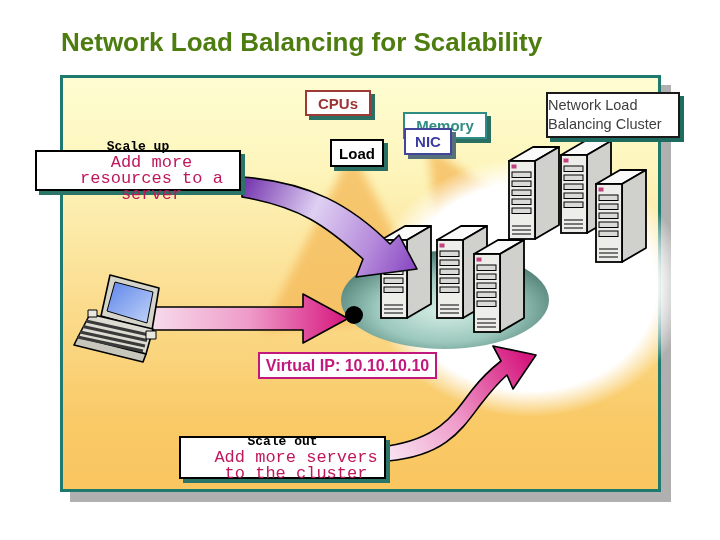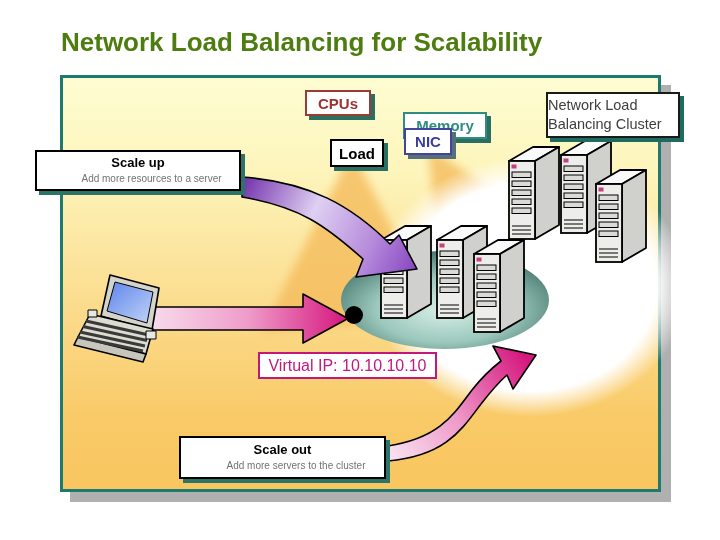--- a/index.html
+++ b/index.html
@@ -22,30 +22,30 @@
   svg.overlay{position:absolute;left:0;top:0;width:720px;height:540px;}
   .lbl{
     position:absolute;display:flex;align-items:center;justify-content:center;
     background:#ffffff;box-sizing:border-box;text-align:left;
   }
   .box-cpus   {left:305px;top:90px; width:66px; height:26px;border:2px solid #9C3A38;color:#9C3333;font-weight:bold;font-size:15px;box-shadow:4px 4px 0 #2B6E62;}
   .box-memory {left:403px;top:92px; width:84px; height:27px;border:2px solid #2F8C82;color:#2F8C82;font-weight:bold;font-size:15px;box-shadow:4px 4px 0 #2B6E62;margin-top:20px;}
   .box-nic    {left:404px;top:128px;width:48px; height:27px;border:2px solid #44449A;color:#3C3CA0;font-weight:bold;font-size:15px;box-shadow:4px 4px 0 #56707B;}
   .box-disk   {left:330px;top:139px;width:54px; height:28px;border:2px solid #000000;color:#000000;font-weight:bold;font-size:15px;box-shadow:4px 4px 0 #2B6E62;}
   .box-cluster{left:546px;top:92px; width:134px;border:2px solid #1a1a1a;color:#3F3F3F;font-size:14.5px;line-height:19px;padding:2px 0;box-shadow:4px 4px 0 #1E6B5F;}
-  .box-vip    {left:258px;top:352px;width:179px;height:27px;border:2px solid #C2187E;color:#C2187E;font-weight:normal;font-size:16px;}
+  .box-vip    {left:258px;top:352px;width:179px;height:27px;border:2px solid #C2187E;color:#C2187E;font-weight:bold;font-size:16px;}
   .callout{
     position:absolute;display:flex;flex-direction:column;align-items:center;justify-content:center;
     background:#ffffff;border:2px solid #000;box-sizing:border-box;
-    box-shadow:4px 4px 0 #2B7568;color:#000;text-align:center;
+    box-shadow:4px 4px 0 #2B7568;color:#000;text-align:center;font-family:Liberation Mono, monospace;
   }
   .box-scaleup {left:35px; top:150px;width:206px;height:41px;}
   .box-scaleout{left:179px;top:436px;width:207px;height:43px;}
   .callout .c-title{font-size:13px;font-weight:bold;line-height:17px;}
-  .callout .c-sub{font-size:10px;line-height:16px;color:#737373;margin-left:27px;}
+  .callout .c-sub{font-size:17px;line-height:16px;color:#be185d;margin-left:27px;}
 </style>
 </head>
 <body>
 
 <div class="title">Network Load Balancing for Scalability</div>
 
 <div class="panel"></div>
 
 <svg class="overlay" viewBox="0 0 720 540" xmlns="http://www.w3.org/2000/svg">
   <defs>

